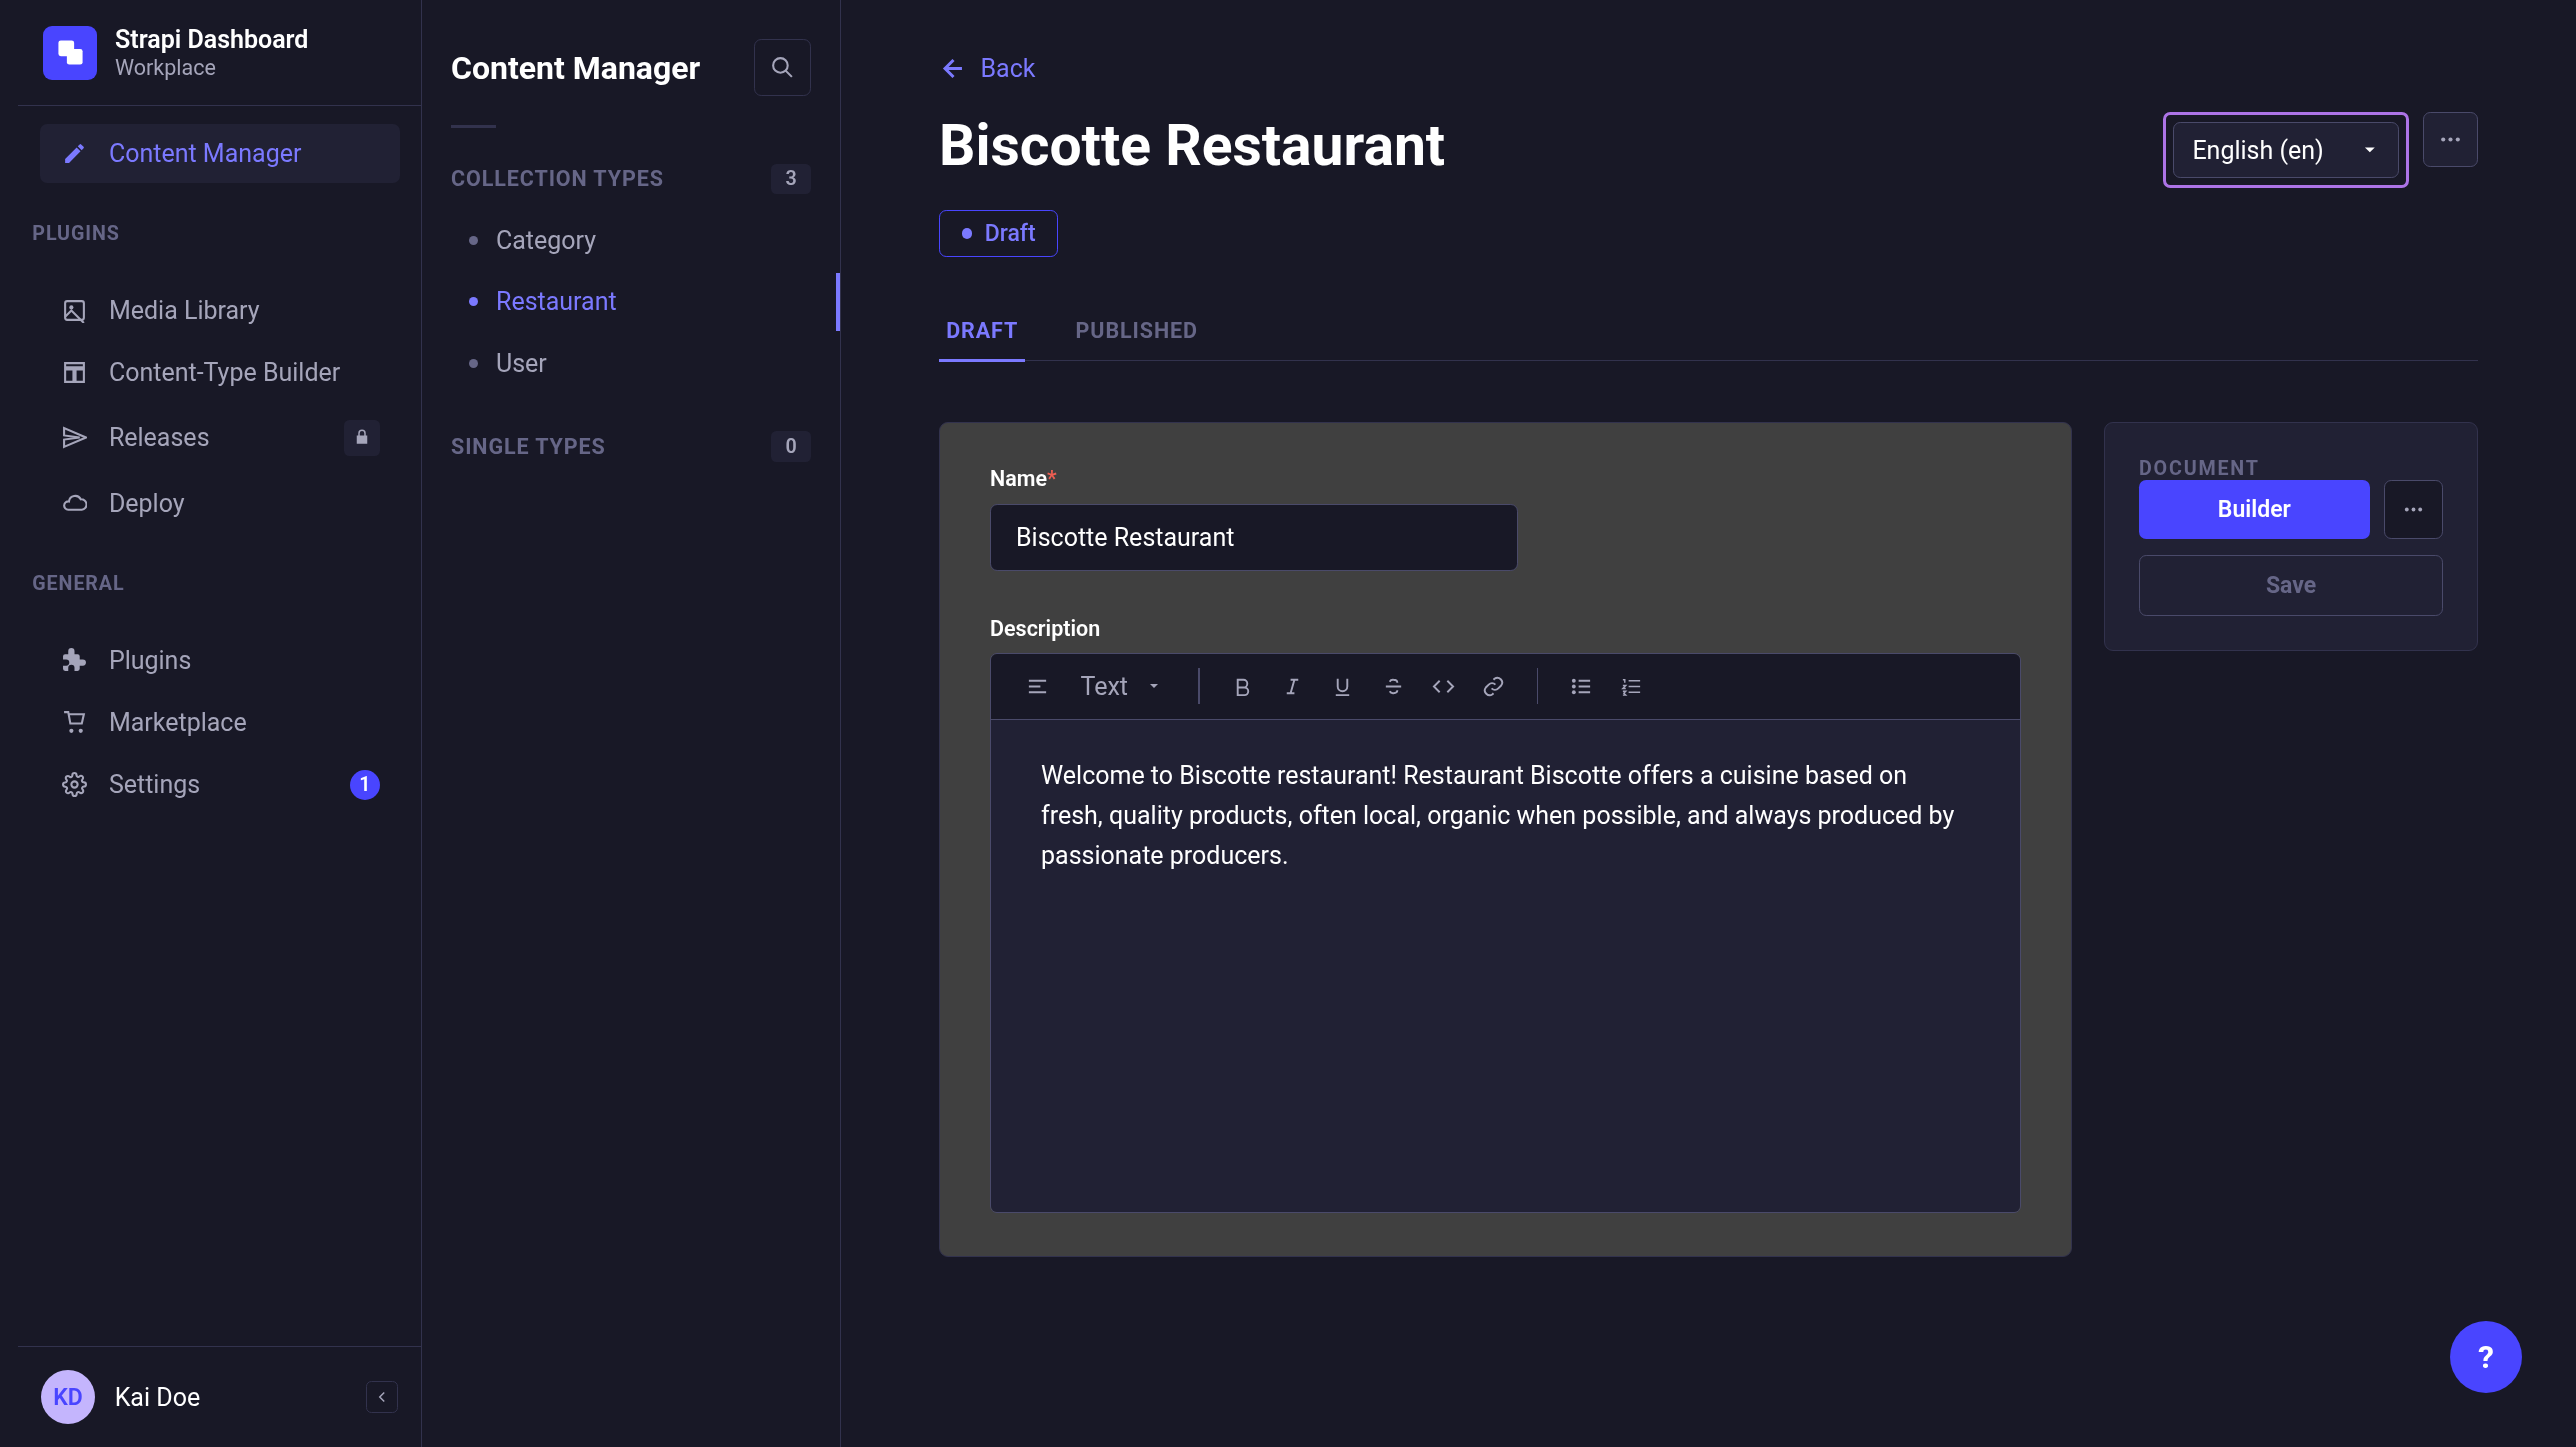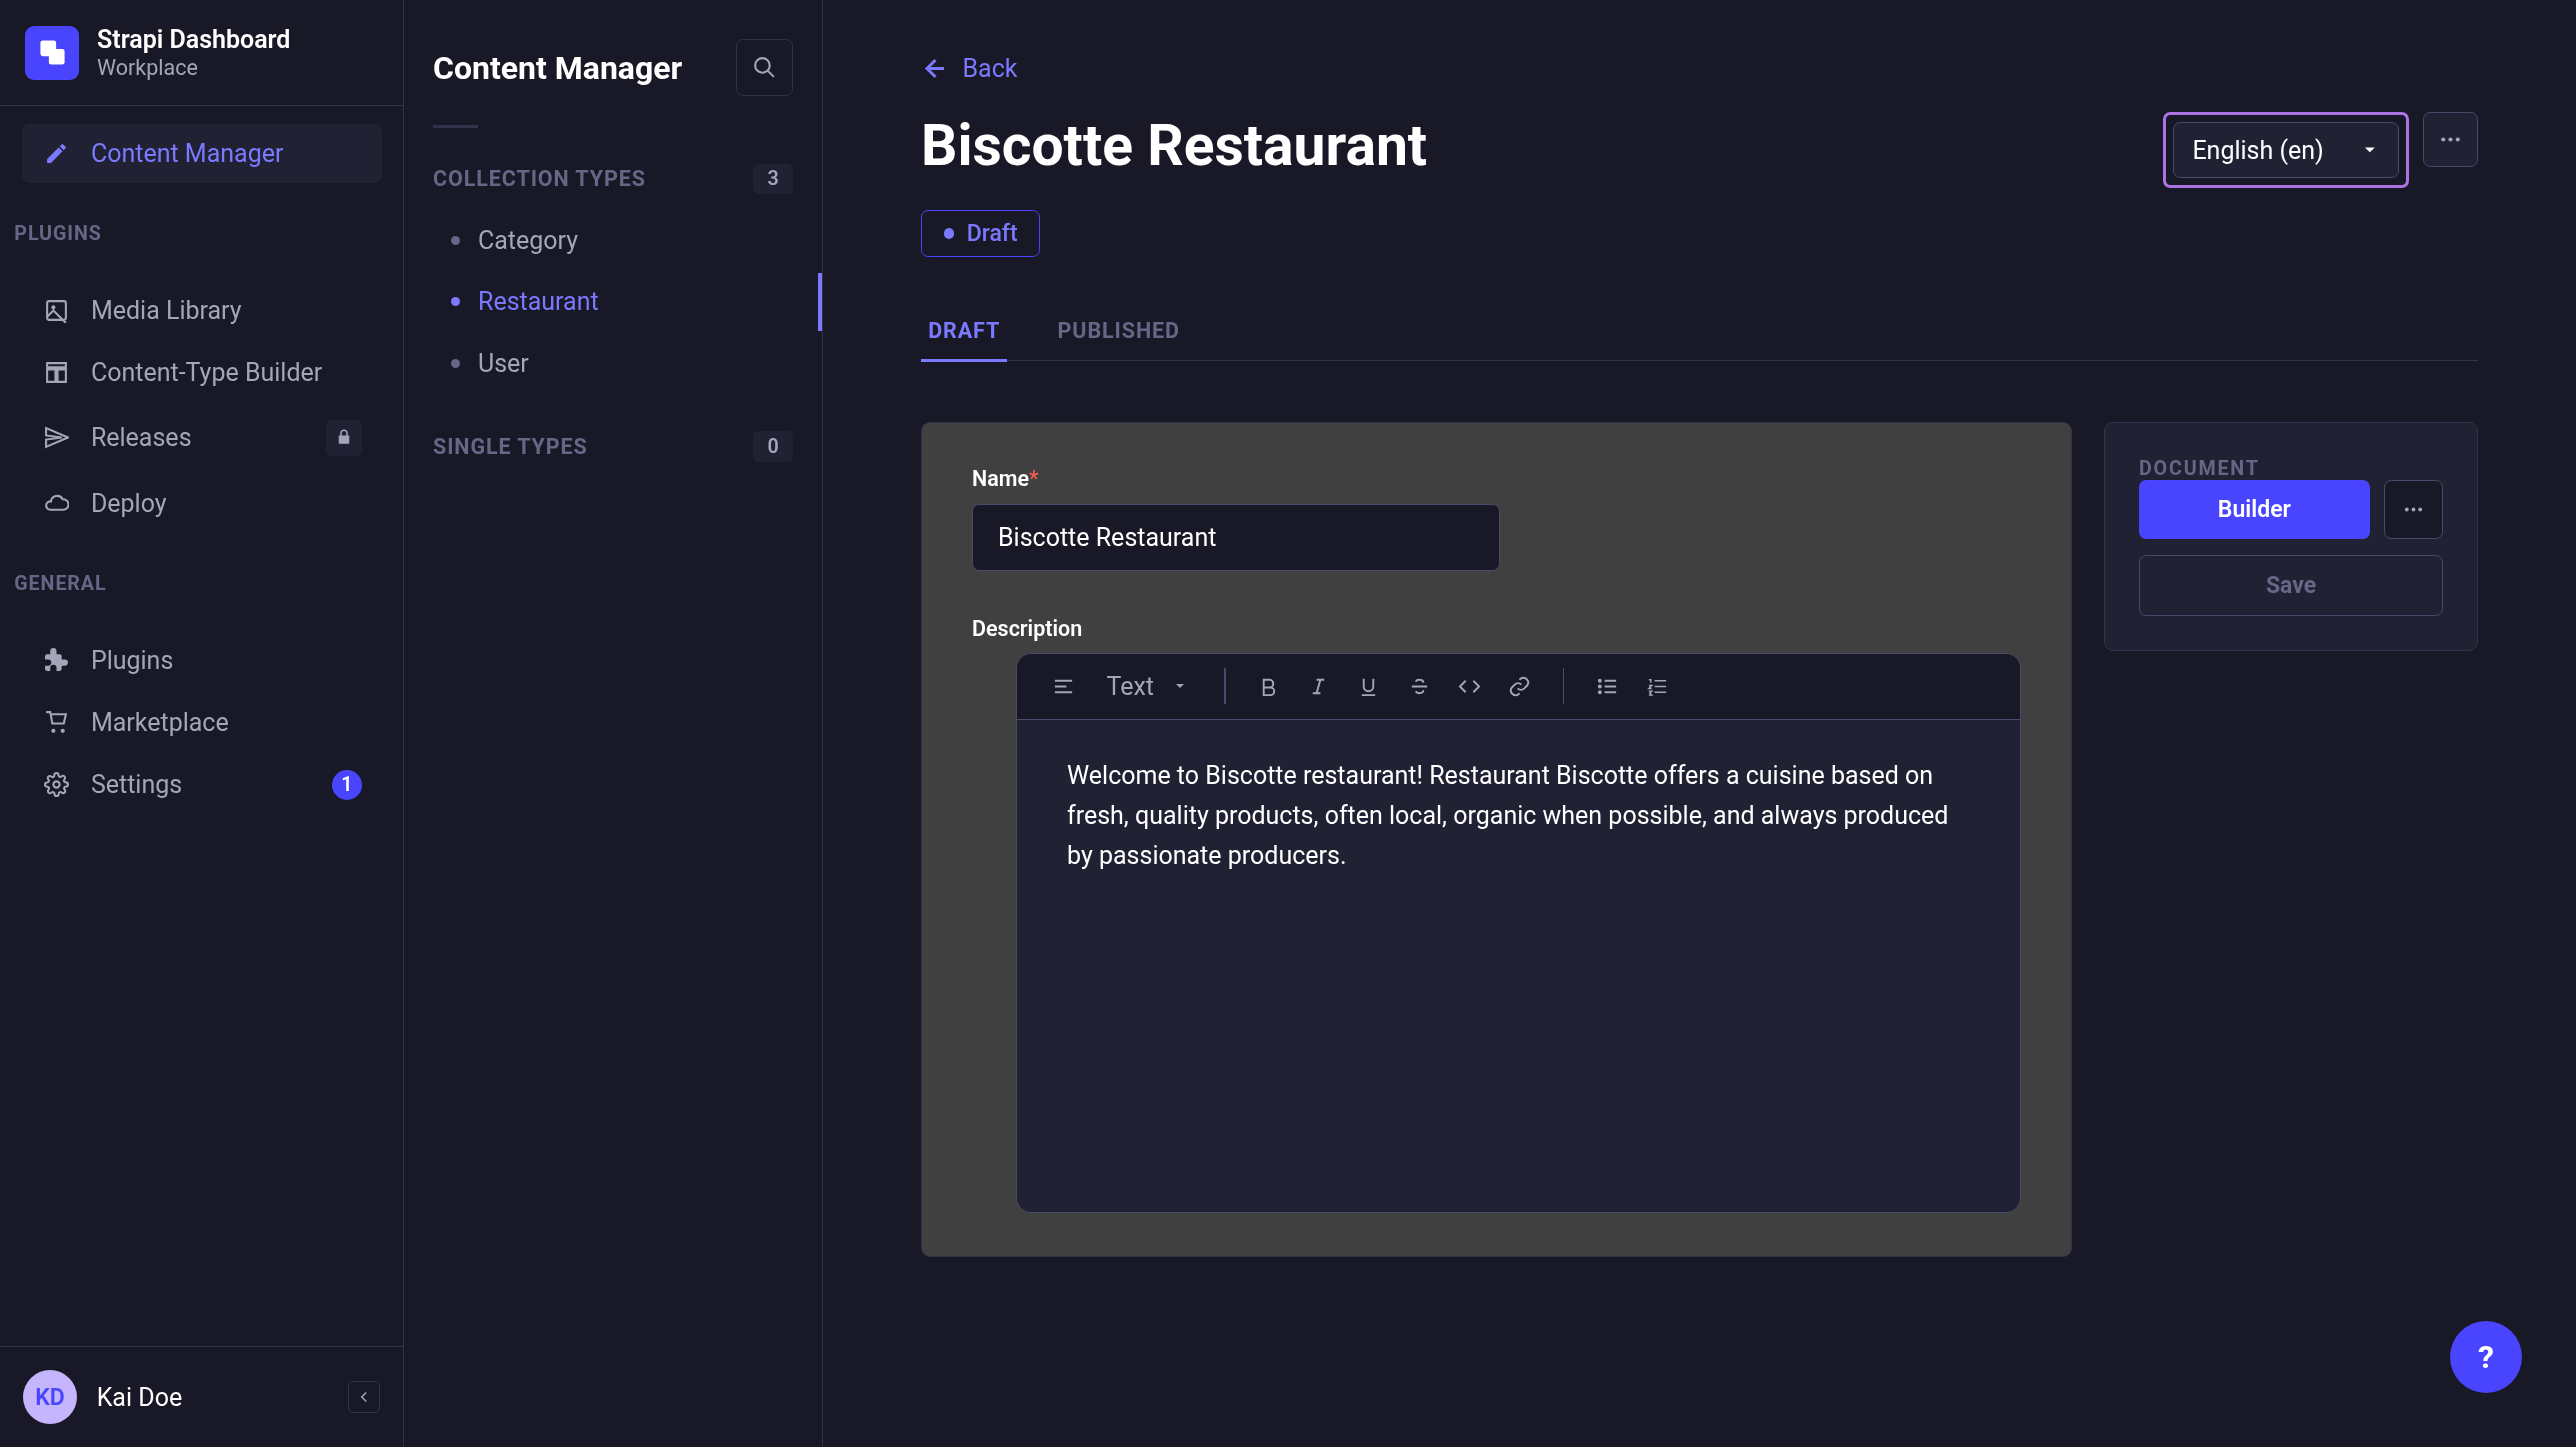--- a/index.html
+++ b/index.html
@@ -1,17 +1,17 @@
 <!DOCTYPE html>
 <html style="font-size:14.3px"><head>
 <meta charset="utf-8">
 <style>
 * { margin: 0; padding: 0; box-sizing: border-box; font-family: -apple-system, BlinkMacSystemFont, "Segoe UI", Roboto, sans-serif; }
 body { background: #181826; color: #fff; width: 2576px; height: 1447px; overflow: hidden; font-size: 25px; }
-.app { display: flex; height: 100%; }
+.app { display: flex; height: 100%; padding-left: 18px; }
 
 
 .sidebar { width: 404px; background: #181826; border-right: 1.8px solid #32324d; display: flex; flex-direction: column; }
 .brand { display: flex; align-items: center; padding: 25px; gap: 18px; border-bottom: 1.8px solid #32324d; }
 .brand-icon { width: 54px; height: 54px; background: #4945ff; border-radius: 9px; display: flex; align-items: center; justify-content: center; }
 .brand-icon svg { width: 29px; height: 29px; }
 .brand-title { font-size: 25px; font-weight: 600; line-height: 1.2; }
 .brand-sub { font-size: 21.5px; color: #a5a5ba; }
 .nav-group { padding: 18px 21.5px; }
 .nav-heading { font-size: 19.7px; text-transform: uppercase; color: #666687; font-weight: 700; letter-spacing: 0.9px; padding: 18px 14.3px; }
@@ -53,21 +53,21 @@
 .tabs { display: flex; gap: 43px; border-bottom: 1.8px solid #32324d; margin-bottom: 61px; }
 .tab { padding: 16px 7.2px; font-size: 21.5px; font-weight: 700; text-transform: uppercase; letter-spacing: 0.9px; color: #666687; cursor: pointer; border-bottom: 3.6px solid transparent; margin-bottom: -1.8px; }
 .tab.active { color: #7b79ff; border-bottom-color: #7b79ff; }
 
 .content-row { display: flex; gap: 32px; }
 .form-card { flex: 1; background: #404040; border-radius: 9px; border: 1.8px solid #32324d; padding: 43px 50px; }
 .field-label { font-size: 21.5px; font-weight: 600; margin-bottom: 12.5px; display: block; color: #fff; }
 .field-label .req { color: #ee5e52; }
 .text-input { width: 528px; background: #181826; border: 1.8px solid #4a4a6a; border-radius: 7.2px; padding: 18px 25px; color: #fff; font-size: 25px; }
 .field-group { margin-bottom: 45px; }
-.editor { border: 1.8px solid #4a4a6a; border-radius: 15px; overflow: hidden; margin-left: 44px; }
+.editor { border: 1.8px solid #4a4a6a; border-radius: 7px; overflow: hidden; }
 .editor-toolbar { background: #181826; border-bottom: 1.8px solid #4a4a6a; padding: 10.7px 25px; display: flex; align-items: center; gap: 7.2px; }
 .toolbar-btn { width: 43px; height: 43px; display: flex; align-items: center; justify-content: center; color: #a5a5ba; cursor: pointer; border-radius: 5.4px; }
 .toolbar-sep { width: 1.8px; height: 36px; background: #4a4a6a; margin: 0 14.3px; }
 .text-dropdown { display: flex; align-items: center; gap: 18px; color: #a5a5ba; padding: 7.2px 14.3px; cursor: pointer; }
 .editor-body { padding: 36px 50px; color: #fff; font-size: 25px; line-height: 1.6; min-height: 492px; background: #212134; }
 
 .doc-card { width: 374px; background: #212134; border: 1.8px solid #32324d; border-radius: 9px; padding: 34px; align-self: flex-start; }
 .doc-heading { text-transform: uppercase; font-size: 19.7px; font-weight: 700; color: #666687; letter-spacing: 1.8px; }
 .doc-actions { display: flex; gap: 14.3px; margin-bottom: 16px; }
 .btn-primary { flex: 1; background: #4945ff; color: #fff; border: none; border-radius: 7.2px; padding: 16px; font-size: 23px; font-weight: 600; cursor: pointer; }

